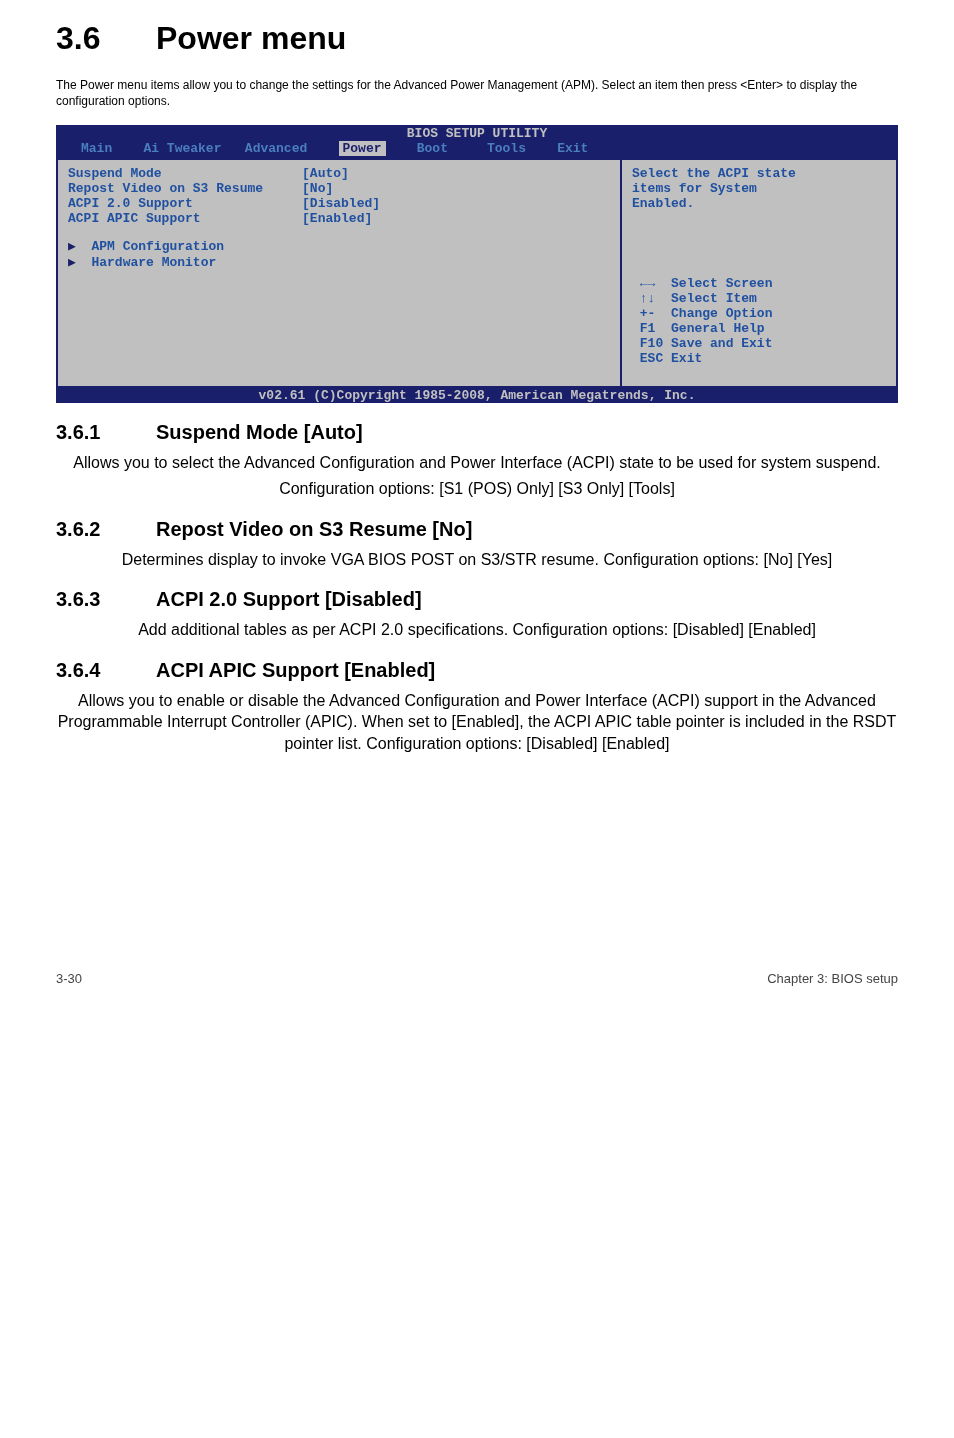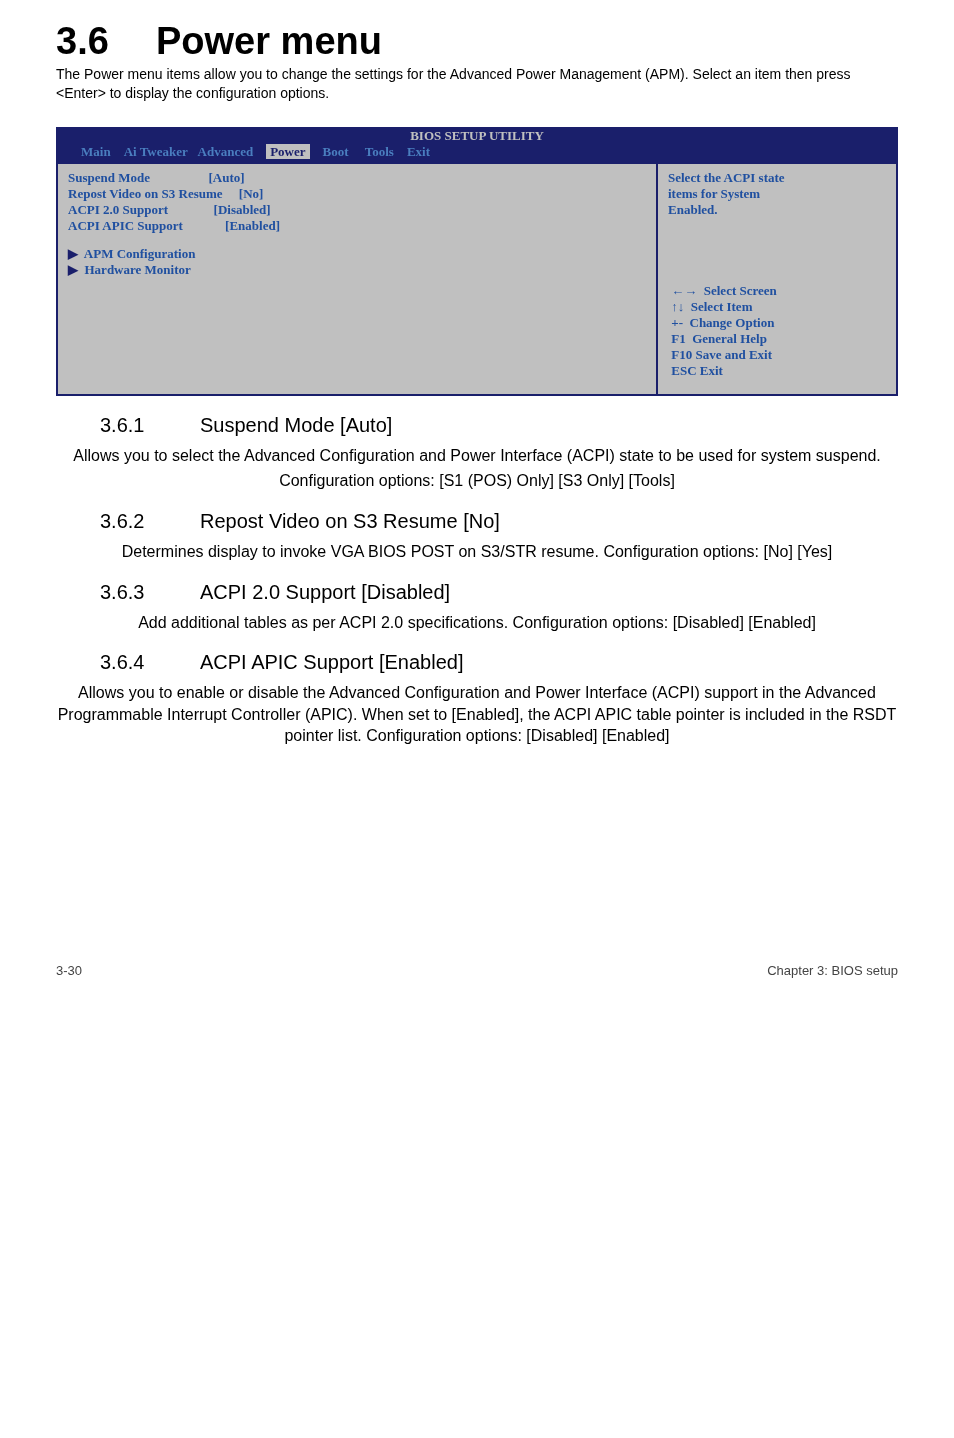--- a/index.html
+++ b/index.html
@@ -5,34 +5,34 @@
   * { margin: 0; padding: 0; box-sizing: border-box; }
   body {
     font-family: Arial, Helvetica, sans-serif;
     color: #000;
     background: #fff;
     width: 954px;
     margin: 0 auto;
     padding: 20px 56px 20px 56px;
   }
   h1 {
-    font-size: 38px;
+    font-size: 32px;
     font-weight: bold;
-    margin-bottom: 2px;
+    margin-bottom: 20px;
     font-family: Arial, sans-serif;
   }
   h1 .secnum { display: inline-block; width: 100px; }
   .intro {
-    font-size: 14px;
+    font-size: 12px;
     line-height: 1.35;
-    margin-bottom: 24px;
+    margin-bottom: 16px;
   }
   .bios-box {
     width: 100%;
-    font-family: Liberation Serif, serif;
+    font-family: Liberation Mono, monospace;
     font-size: 13px;
     font-weight: bold;
     color: #4a7ebf;
     background: #1a1f6b;
     border-collapse: collapse;
     margin-bottom: 18px;
   }
   .bios-title-row td {
     background: #1a1f6b;
     color: #c0c0c0;
@@ -52,43 +52,42 @@
     padding: 0 4px;
   }
   .bios-body-row td {
     background: #c0c0c0;
     color: #2050a0;
     vertical-align: top;
     padding: 6px 10px;
     border: 2px solid #1a1f6b;
   }
   .bios-body-row td.right {
-    width: 240px;
+    width: 276px;
     border-left: 2px solid #1a1f6b;
   }
   .bios-opt-row { white-space: pre; }
   .bios-arrow { color: #1a1f6b; }
   .bios-help-divider {
     height: 65px;
   }
   .bios-key { white-space: pre; }
   .bios-footer-row td {
     background: #1a1f6b;
     color: #c0c0c0;
     text-align: center;
     padding: 0;
     font-weight: bold;
   }
   h2 {
     font-size: 20px;
-    font-weight: normal;
+    font-weight: bold;
     margin-top: 18px;
     margin-bottom: 8px;
     font-family: Arial, sans-serif;
-    margin-left: 44px;
   }
   h2 .subnum { display: inline-block; width: 100px; }
   p.body {
     font-size: 16px;
     line-height: 1.35;
     margin-bottom: 4px;
     text-align: center;
   }
   .footer {
     display: flex;
@@ -136,20 +135,23 @@
       <div>Enabled.</div>
       <div class="bios-help-divider"></div>
       <div class="bios-key"> <span>←→</span>  <span>Select Screen</span></div>
       <div class="bios-key"> <span>↑↓</span>  <span>Select Item</span></div>
       <div class="bios-key"> <span>+-</span> <span> Change Option</span></div>
       <div class="bios-key"> <span>F1</span> <span> General Help</span></div>
       <div class="bios-key"> <span>F10</span> <span>Save and Exit</span></div>
       <div class="bios-key"> <span>ESC</span> <span>Exit</span></div>
     </td>
   </tr>
+  <tr class="bios-footer-row">
+        <td colspan="2">v02.61 (C)Copyright 1985-2008, American Megatrends, Inc.</td>
+      </tr>
 </tbody>
   </table>
 
 <h2><span class="subnum">3.6.1</span><span>Suspend Mode [Auto]</span></h2>
 <p class="body">Allows you to select the Advanced Configuration and Power Interface (ACPI) state to be used for system suspend.</p>
 <p class="body">Configuration options: [S1 (POS) Only] [S3 Only] [Tools]</p>
 
 <h2><span class="subnum">3.6.2</span><span>Repost Video on S3 Resume [No]</span></h2>
 <p class="body">Determines display to invoke VGA BIOS POST on S3/STR resume. Configuration options: [No] [Yes]</p>
 

